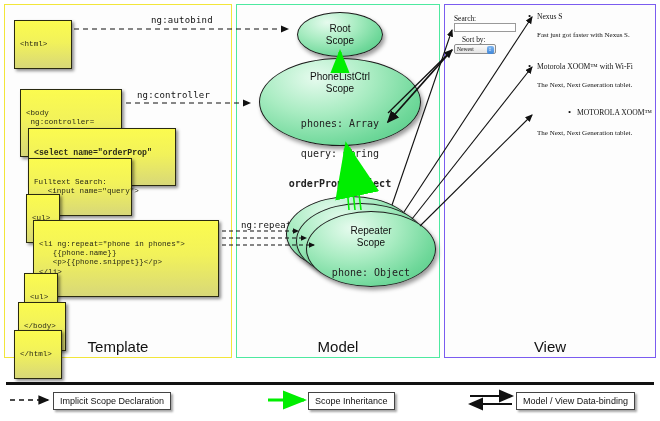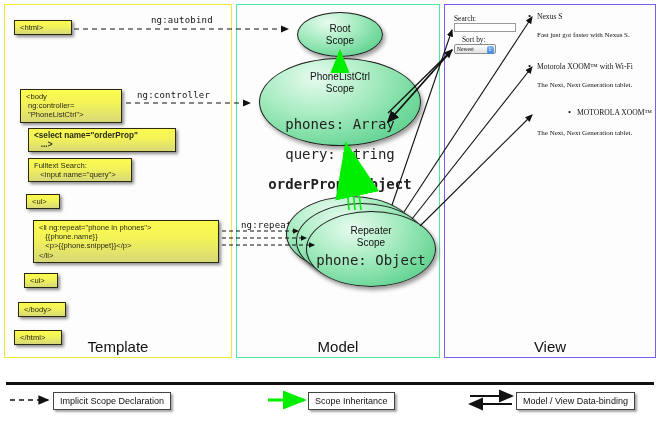--- a/index.html
+++ b/index.html
@@ -15,37 +15,37 @@
   .col-title{position:absolute;font-size:15px;color:#111;font-family:"Liberation Sans",sans-serif;text-align:center;}
   .col-title.t1{left:4px;top:338px;width:228px;}
   .col-title.t2{left:236px;top:338px;width:204px;}
   .col-title.t3{left:444px;top:338px;width:212px;}
 
   
   .codebox{position:absolute;box-sizing:border-box;
     background:linear-gradient(180deg,#fbfb4f 0%,#f2f25a 45%,#d8d878 100%);
     border:1px solid #2a2a10;
     box-shadow:2px 2px 3px rgba(0,0,0,.45);
-    font-family:Liberation Sans, sans-serif;
+    font-family:Liberation Mono, monospace;
     font-size:7.6px;line-height:9.2px;color:#2a2a18;
-    padding:2px 5px;white-space:pre;}
+    padding:19px 5px;white-space:pre;}
   .codebox.bold{font-weight:bold;font-size:8.2px;}
 
   
   .dirlabel{position:absolute;font-family:"DejaVu Sans Mono","Liberation Mono",monospace;
     font-size:9px;color:#111;white-space:pre;letter-spacing:.2px;}
 
   
   .ellipse{position:absolute;border-radius:50%;
     background:radial-gradient(ellipse at 35% 22%,#e6fbee 0%,#a9ecc2 38%,#6fd89a 72%,#4cc47f 100%);
     border:1.4px solid #1c1c1c;
     box-shadow:2px 3px 4px rgba(0,0,0,.4);
     box-sizing:border-box;text-align:center;}
   .ell-title{font-family:"Liberation Sans",sans-serif;font-size:10px;color:#111;line-height:11.5px;}
-  .ell-props{font-family:"DejaVu Sans Mono","Liberation Mono",monospace;font-size:14px;color:#222;line-height:10px;white-space:pre;}
+  .ell-props{font-family:"DejaVu Sans Mono","Liberation Mono",monospace;font-size:10px;color:#222;line-height:10px;white-space:pre;}
 
   
   .v-label{position:absolute;font-family:"Liberation Serif",serif;font-size:7.4px;color:#111;}
   .v-input{position:absolute;box-sizing:border-box;background:#fff;border:1px solid #9a9a9a;}
   .v-select{position:absolute;box-sizing:border-box;height:10px;
     background:linear-gradient(180deg,#fcfcfc 0%,#e3e3e3 100%);
     border:1px solid #8d8d8d;border-radius:2px;
     font-family:"Liberation Serif",serif;font-size:5.6px;color:#111;
     padding-left:2px;line-height:9px;}
   .v-select .knob{position:absolute;right:1px;top:1px;width:7px;height:8px;border-radius:2px;
@@ -119,21 +119,21 @@
       <div>query: String</div>
       <div style="font-weight:bold;">orderProp: Object</div>
     </div>
   </div>
 
   <div class="ellipse" style="left:286px;top:196px;width:130px;height:76px;"></div>
   <div class="ellipse" style="left:296px;top:203px;width:130px;height:76px;"></div>
   <div class="ellipse" style="left:306px;top:211px;width:130px;height:76px;">
     <div class="ell-title" style="padding-top:13px;white-space:pre;">Repeater
 Scope</div>
-    <div class="ell-props" style="margin-top:7px;">phone: Object</div>
+    <div class="ell-props" style="margin-top:20px;">phone: Object</div>
   </div>
 
   <div class="v-label" style="left:454px;top:14px;">Search:</div>
   <input class="v-input" style="left: 454px; top: 23px; width: 62px; height: 9px; font-size: 6px; padding: 0px 2px;" value="">
 
   <div class="v-label" style="left:454px;top:35px;padding-left:8px;">Sort by:</div>
   <div class="v-select" style="left:454px;top:44px;width:42px;">
     <span>Newest</span>
     <span class="knob"></span>
   </div>

